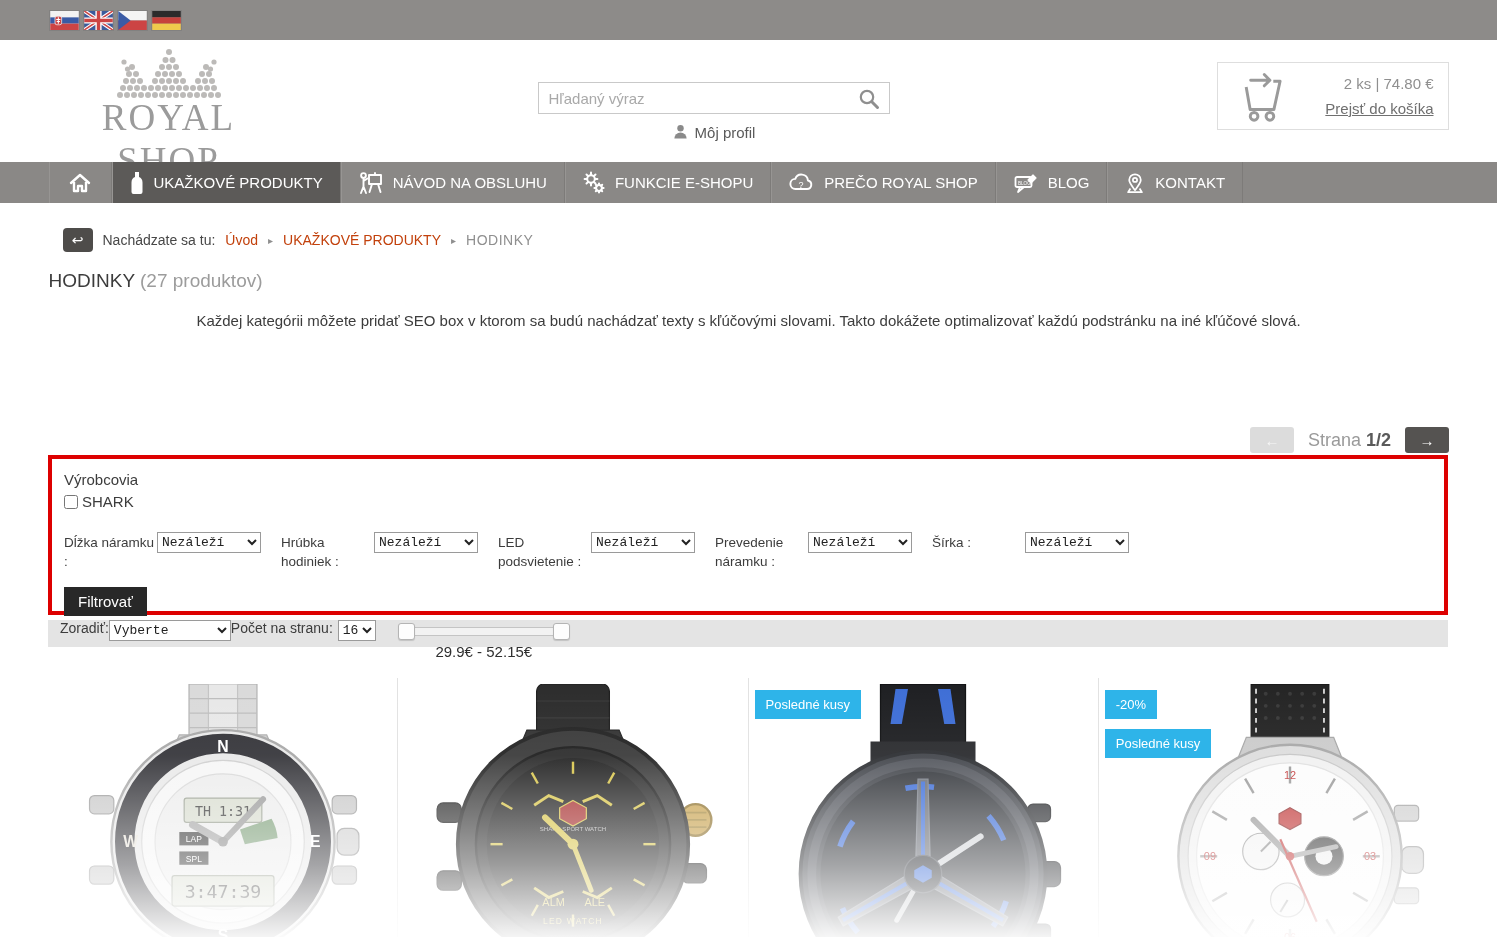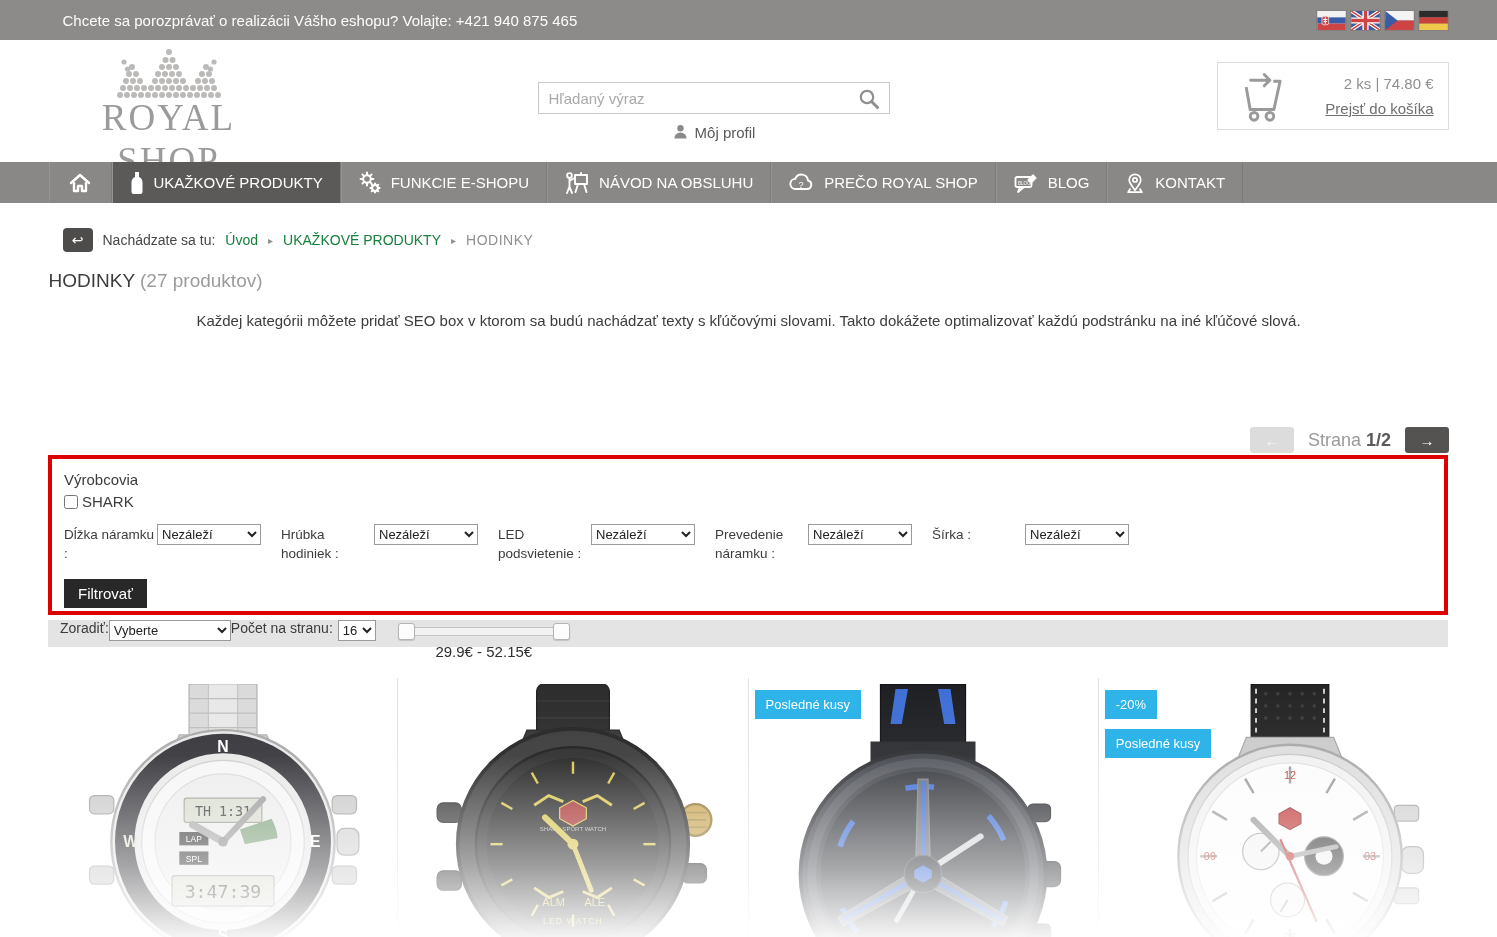--- a/index.html
+++ b/index.html
@@ -40,21 +40,21 @@
   .nav-item { display:flex; align-items:center; gap:9px; padding:0 17px; color:#fff; font-size:15px;
     cursor:pointer; border-right:1px solid #7d7b79; box-shadow:inset 1px 0 0 #979593; white-space:nowrap; }
   .nav-item.home { padding:0 18px; }
   .nav-item.active { background:#5c5a58; }
 
   
   .crumb { margin-top:25px; display:flex; align-items:center; gap:10px; padding-left:14px; font-size:14px; }
   .back-btn { width:30px; height:24px; background:#4e4c4a; border:none; border-radius:4px; color:#fff;
     font-size:14px; cursor:pointer; line-height:22px; }
   .crumb-prefix { color:#474747; }
-  .crumb a { color:#15803d; text-decoration:none; cursor:pointer; }
+  .crumb a { color:#c2410c; text-decoration:none; cursor:pointer; }
   .crumb .sep { color:#8f8f8f; font-size:10px; }
   .crumb-current { color:#8f8f8f; letter-spacing:.5px; }
 
   
   .cat-title { margin-top:18px; padding-left:0; font-size:19px; }
   .cat-title .count { color:#9c9c9c; }
   .seo-title { margin-top:17px; text-align:center; font-size:17px; font-weight:normal; color:#3c3c3c; }
   .seo-text { margin-top:20px; text-align:center; font-size:15px; color:#3c3c3c; }
 
   
@@ -64,24 +64,24 @@
   .pg-next { background:#555351; color:#fff; }
   .pg-label { font-size:18px; color:#9a9a9a; }
   .pg-label b { color:#5a5a5a; }
 
   
   .filterbox { position:absolute; left:48px; top:455px; width:1400px; height:160px;
     border:4px solid #dd0000; background:#fff; padding:12px 0 0 12px; }
   .f-title { font-size:15px; }
   .f-brand { margin-top:5px; display:flex; align-items:center; gap:4px; font-size:15px; }
   .f-brand input { width:14px; height:14px; cursor:pointer; }
-  .f-row { margin-top:14px; display:flex; }
+  .f-row { margin-top:22px; display:flex; }
   .fgroup { display:flex; width:217px; }
   .flabel { width:93px; flex:none; font-size:13.5px; line-height:1.4; padding-top:2px; }
-  .fgroup select, .toolbar select { height:21px; font-size:13px; font-family:Liberation Sans, sans-serif;
+  .fgroup select, .toolbar select { height:21px; font-size:13px; font-family:Liberation Mono, monospace;
     border:1px solid #9a9a9a; background:#fff; color:#222; cursor:pointer; }
   .fgroup select { width:104px; }
   .f-submit { margin-top:15px; margin-left:0; background:#282828; color:#fff; border:none;
     font-size:15px; padding:6px 14px; cursor:pointer; }
 
   
   .toolbar { position:absolute; left:48px; top:620px; width:1400px; height:27px; background:#e4e4e4;
     display:flex; align-items:flex-start; padding-left:12px; }
   .tb-label { font-size:14px; color:#3c3c3c; }
   .sel-sort { width:122px; height:22px; }
@@ -108,21 +108,20 @@
     background:linear-gradient(180deg, rgba(255,255,255,0) 0%, rgba(255,255,255,.06) 30%,
       rgba(255,255,255,.55) 72%, rgba(255,255,255,.95) 100%); }
 </style>
 </head>
 <body>
 
 <div class="page">
 
   <div class="topbar">
     <div class="container">
-      <div class="topbar-msg">Chcete sa porozprávať o realizácii Vášho eshopu? Volajte: +421 940 875 465</div>
       <div class="flags">
         <svg class="flag" viewBox="0 0 30 20">
           <rect width="30" height="20" fill="#f2f2f2"></rect>
             <rect y="6.7" width="30" height="6.6" fill="#3a5ba5"></rect>
           <rect y="13.3" width="30" height="6.7" fill="#cc4444"></rect>
           <rect x="5" y="5.5" width="7" height="9" rx="2" fill="#cc4444" stroke="#f2f2f2" stroke-width=".8"></rect>
           <path d="M8.5 6.5v7M6.3 9h4.4M6.8 11h3.4" stroke="#fff" stroke-width="1.1" fill="none"></path>
         </svg>
         <svg class="flag" viewBox="0 0 30 20">
           <rect width="30" height="20" fill="#3c5b9b"></rect>
@@ -257,40 +256,40 @@
           <path d="M6 11v9h4v-5h4v5h4v-9" fill="none" stroke="#fff" stroke-width="2.4" stroke-linejoin="round"></path>
         </svg>
       </div>
       <div class="nav-item active">
         <svg width="16" height="24" viewBox="0 0 16 24">
           <path d="M6 1h4v5c2.2 1 3.5 2.6 3.5 5.4V21a2 2 0 0 1-2 2h-7a2 2 0 0 1-2-2v-9.6C2.5 8.6 3.8 7 6 6z" fill="#fff"></path>
         </svg>
         <span>UKAŽKOVÉ PRODUKTY</span>
       </div>
       <div class="nav-item">
+        <svg width="26" height="24" viewBox="0 0 26 24">
+          <g stroke="#fff" stroke-width="1.9" fill="none" stroke-linecap="round" stroke-linejoin="round">
+            <circle cx="5.5" cy="4.5" r="2.4"></circle>
+            <path d="M5.5 7.5v8M5.5 10l4-2.5M5.5 15.5L3 22M5.5 15.5L8 22"></path>
+            <rect x="11" y="4" width="12" height="9"></rect>
+            <path d="M14 13l-2.5 8M20 13l2.5 8M17 4V2"></path>
+          </g>
+        </svg>
+        <span>NÁVOD NA OBSLUHU</span>
+      </div>
+      <div class="nav-item">
         <svg width="24" height="24" viewBox="0 0 24 24">
           <g stroke="#fff" stroke-width="2" fill="none" stroke-linecap="round">
             <circle cx="9" cy="8" r="3.8"></circle>
             <path d="M9 1.6v2M9 12.4v2M2.6 8h2M13.4 8h2M4.5 3.5l1.4 1.4M12.1 11.1l1.4 1.4M13.5 3.5l-1.4 1.4M5.9 11.1l-1.4 1.4"></path>
             <circle cx="17" cy="17" r="2.9"></circle>
             <path d="M17 12.4v1.6M17 20v1.6M12.4 17H14M20 17h1.6M13.8 13.8l1.1 1.1M19.1 19.1l1.1 1.1M20.2 13.8l-1.1 1.1M14.9 19.1l-1.1 1.1"></path>
           </g>
         </svg>
         <span>FUNKCIE E-SHOPU</span>
-      </div>
-      <div class="nav-item">
-        <svg width="26" height="24" viewBox="0 0 26 24">
-          <g stroke="#fff" stroke-width="1.9" fill="none" stroke-linecap="round" stroke-linejoin="round">
-            <circle cx="5.5" cy="4.5" r="2.4"></circle>
-            <path d="M5.5 7.5v8M5.5 10l4-2.5M5.5 15.5L3 22M5.5 15.5L8 22"></path>
-            <rect x="11" y="4" width="12" height="9"></rect>
-            <path d="M14 13l-2.5 8M20 13l2.5 8M17 4V2"></path>
-          </g>
-        </svg>
-        <span>NÁVOD NA OBSLUHU</span>
       </div>
       <div class="nav-item">
         <svg width="27" height="24" viewBox="0 0 27 24">
           <path d="M7.5 18h11.5a4.3 4.3 0 0 0 .9-8.5A6.5 6.5 0 0 0 7.3 7.9 4.8 4.8 0 0 0 7.5 18z" fill="none" stroke="#fff" stroke-width="1.9" stroke-linejoin="round"></path>
           <text x="10.5" y="16.5" font-size="9" fill="#fff" font-family="Liberation Sans, sans-serif">?</text>
         </svg>
         <span>PREČO ROYAL SHOP</span>
       </div>
       <div class="nav-item">
         <svg width="26" height="24" viewBox="0 0 26 24">

